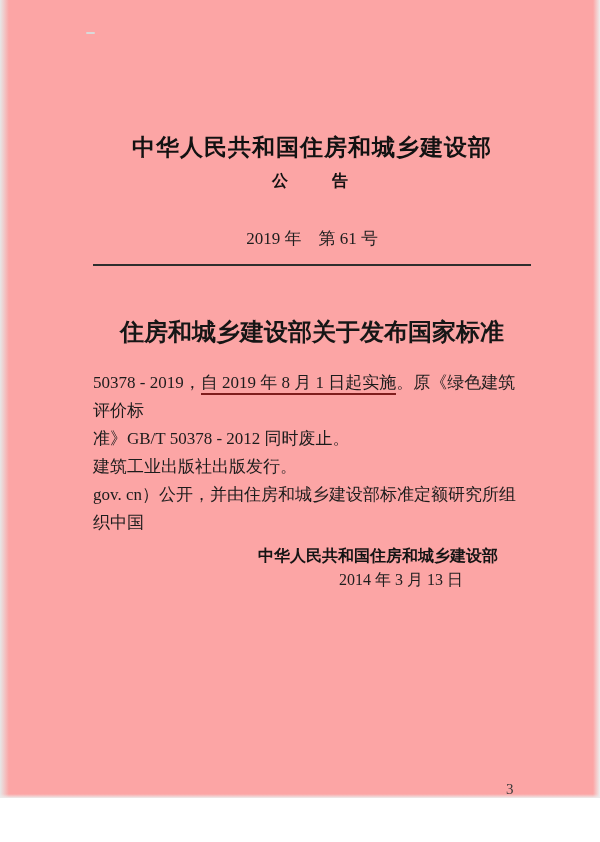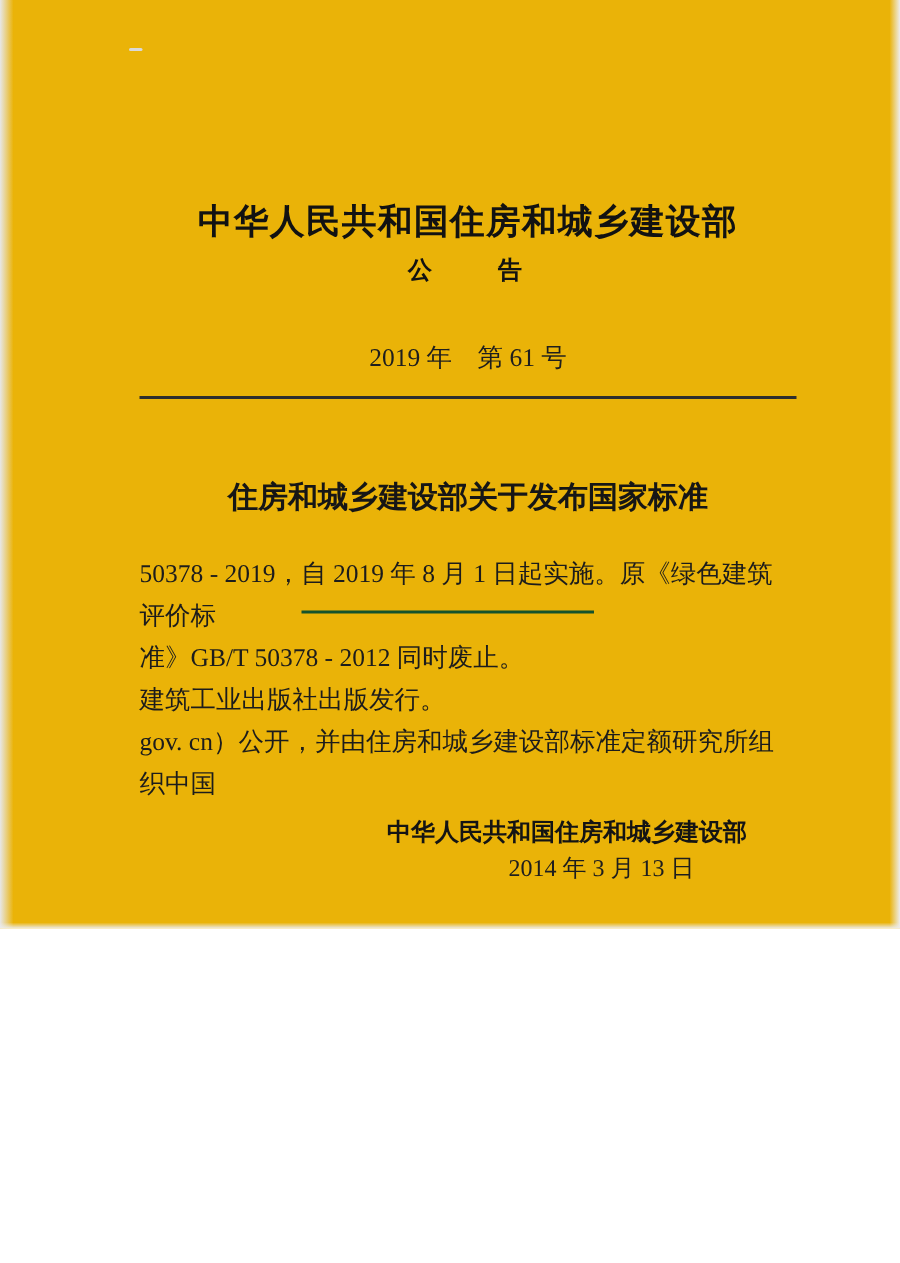--- a/index.html
+++ b/index.html
@@ -2,22 +2,22 @@
 <html><head>
 <meta charset="utf-8">
 <style>
   * { margin: 0; padding: 0; box-sizing: border-box; }
   html, body { width: 600px; background: #ffffff; }
   body { font-family: "Liberation Serif", "DejaVu Serif", serif; }
 
   .scan-page {
     position: relative;
     width: 600px;
-    height: 619px;
-    background: #eab308;
+    height: 798px;
+    background: #fca5a5;
     overflow: hidden;
     color: #1c1c1c;
   }
 
   
   .edge-left {
     position: absolute; left: 0; top: 0; width: 9px; height: 842px;
     background: linear-gradient(to right, #e7e7e7, rgba(255,255,255,0));
   }
   .edge-right {
@@ -72,36 +72,36 @@
   .divider-rule {
     margin-top: 13px;
     height: 2px;
     background: #2e2e2e;
   }
 
   .doc-heading {
     margin-top: 52px;
     text-align: center;
     font-weight: bold;
-    font-size: 20px;
+    font-size: 24px;
     line-height: 29px;
     color: #161616;
   }
 
   .doc-body {
     margin-top: 22px;
     font-size: 17px;
     line-height: 28px;
     color: #1c1c1c;
     text-align: left;
   }
   .doc-body .indent { text-indent: 2em; }
   .underline-red {
-    border-bottom: 2px solid #14532d; 
-    padding-bottom: 15px;
+    border-bottom: 2px solid #7f1d1d; 
+    padding-bottom: 1px;
   }
 
   .signature-org {
     margin-top: 8px;
     text-align: right;
     padding-right: 33px;
     font-family: "Liberation Sans", "DejaVu Sans", sans-serif;
     font-weight: bold;
     font-size: 16px;
     line-height: 22px;

